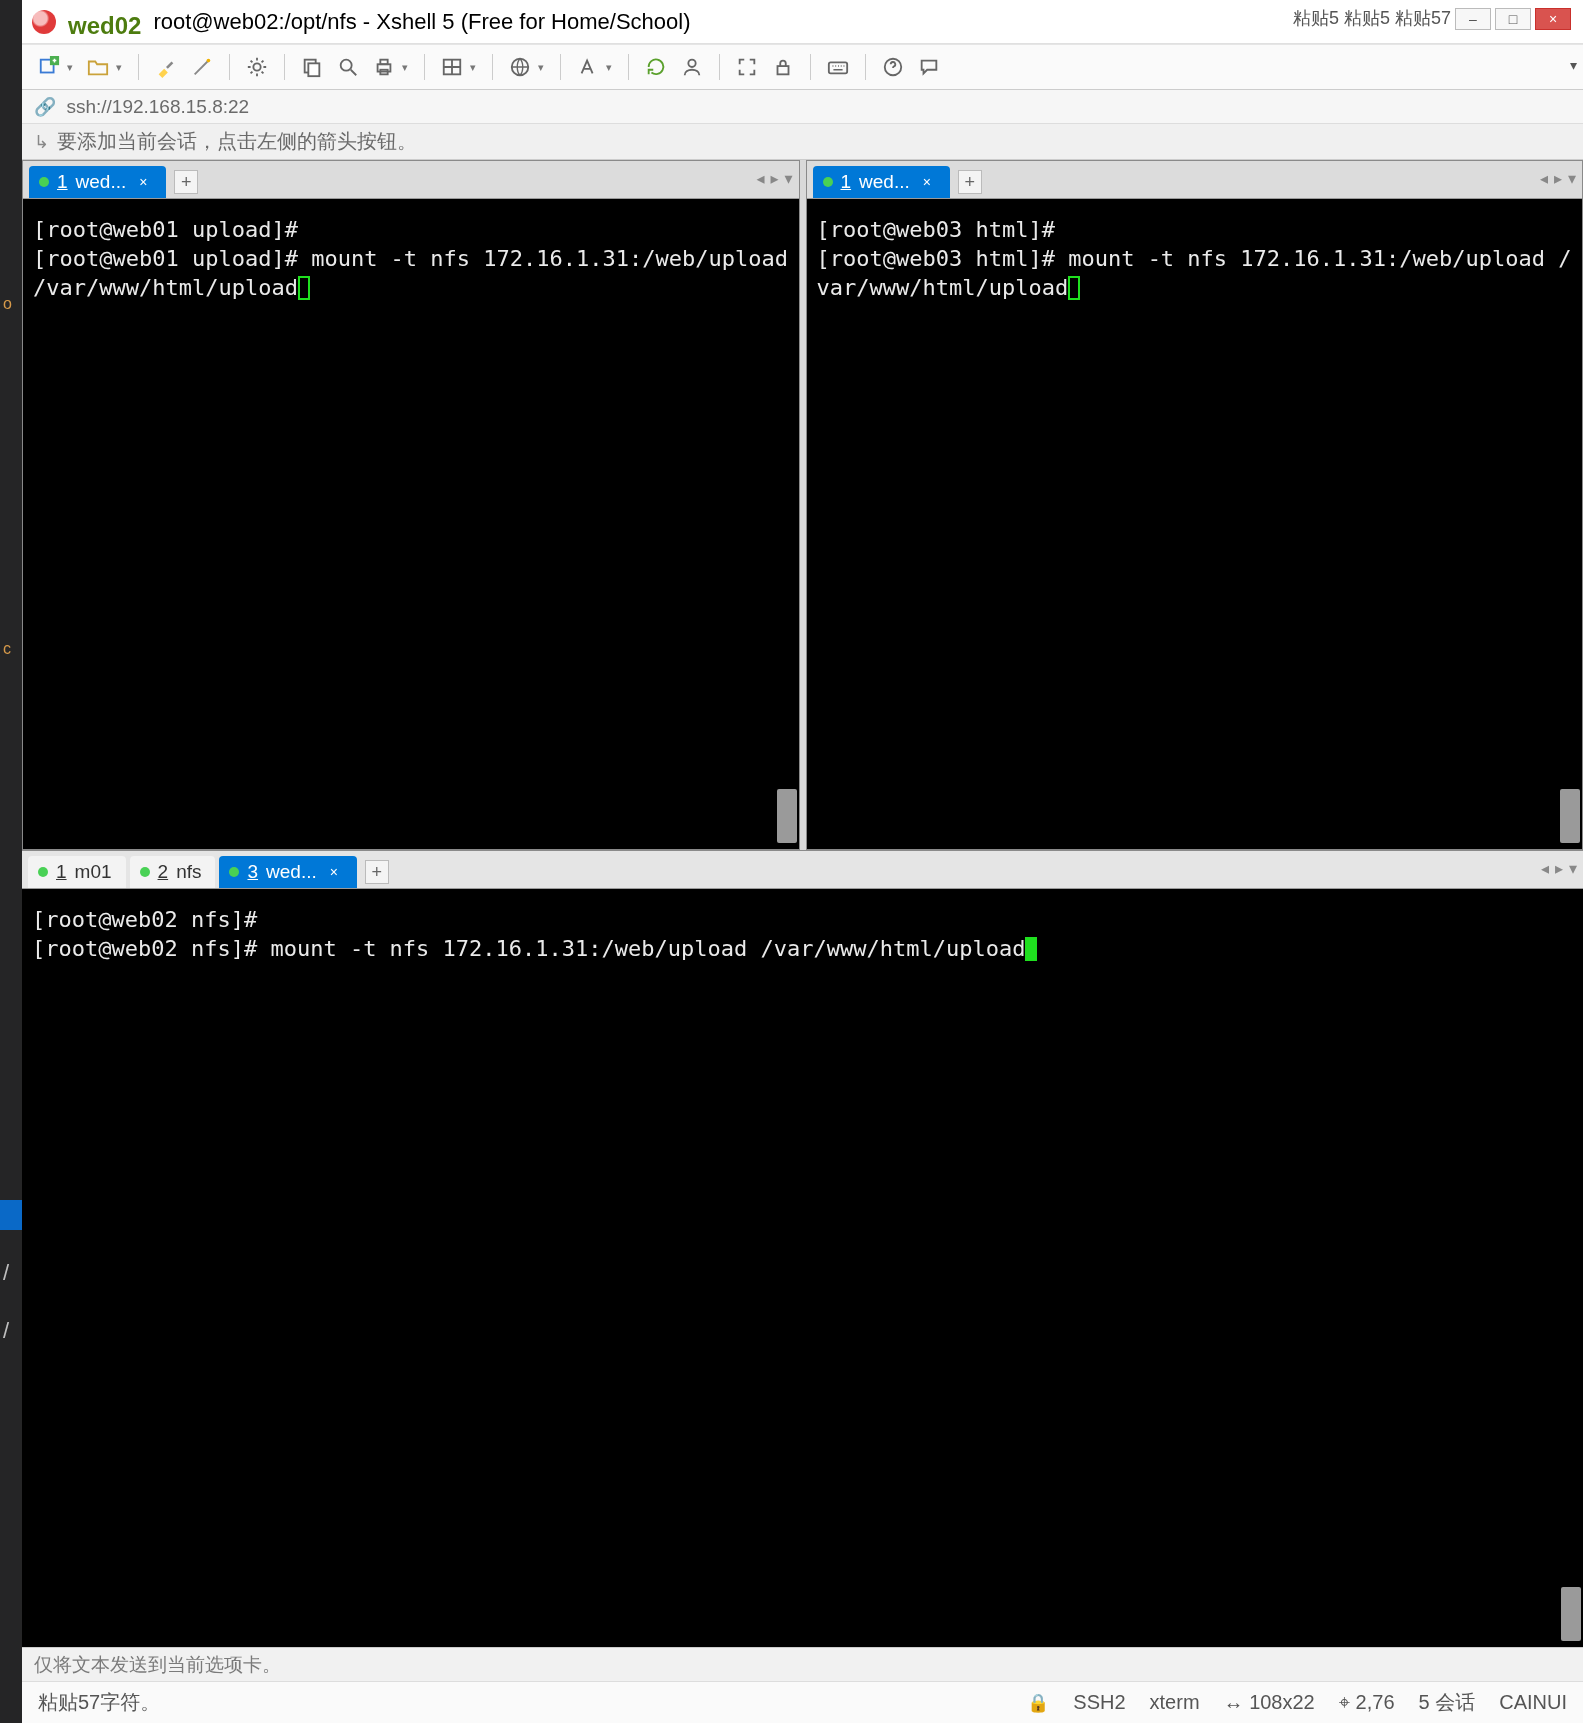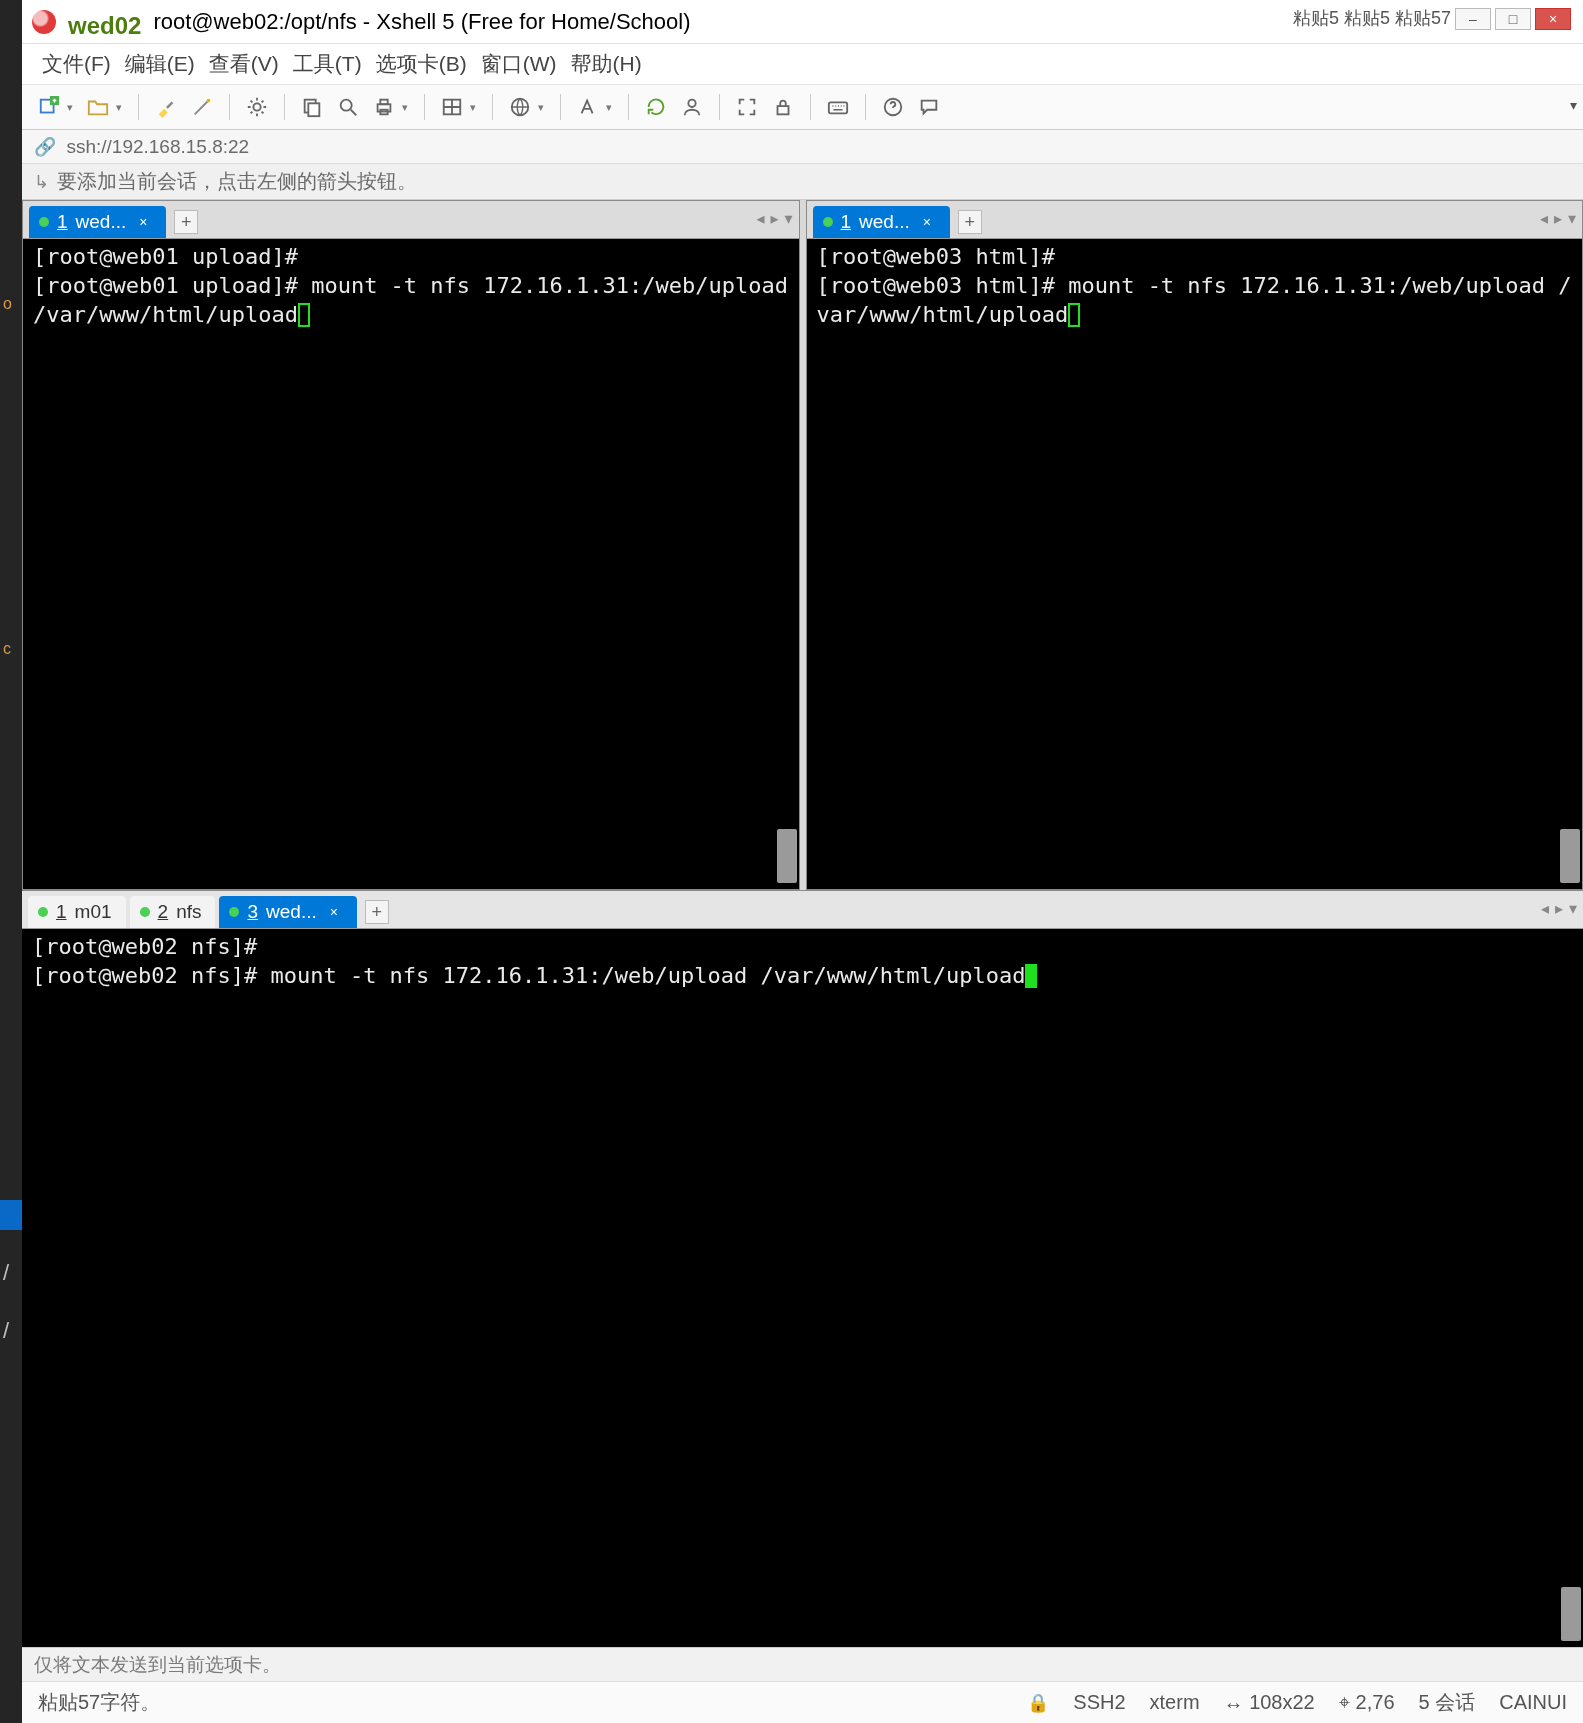--- a/index.html
+++ b/index.html
@@ -174,21 +174,21 @@
     display:flex; gap:6px;
   }
 
   .term {
     flex:1;
     background:#000;
     color:#eaeaea;
     font-family:"DejaVu Sans Mono","Consolas",monospace;
     font-size:22px;
     line-height:1.32;
-    padding:3px 10px;
+    padding:16px 10px;
     position:relative;
     overflow:hidden;
     white-space:pre-wrap;
     word-break:break-all;
   }
   .term .cursor{
     display:inline-block; width:12px; height:24px;
     border:2px solid #1fe01f;
     vertical-align:text-bottom;
   }
@@ -240,29 +240,20 @@
     <span class="title-primary">wed02</span>
     <span class="title-secondary">root@web02:/opt/nfs - Xshell 5 (Free for Home/School)</span>
     <div class="right-pins">
       <span>粘贴5 粘贴5 粘贴57</span>
       <span class="win-btn">–</span>
       <span class="win-btn">□</span>
       <span class="win-btn close">×</span>
     </div>
   </div>
 
-  <div class="menu-bar">
-    <span class="menu-item">文件(F)</span>
-    <span class="menu-item">编辑(E)</span>
-    <span class="menu-item">查看(V)</span>
-    <span class="menu-item">工具(T)</span>
-    <span class="menu-item">选项卡(B)</span>
-    <span class="menu-item">窗口(W)</span>
-    <span class="menu-item">帮助(H)</span>
-  </div>
 
   <div class="toolbar">
     <div class="tb-btn">
         <svg viewBox="0 0 24 24">
           <rect x="3" y="4" width="14" height="14" fill="none" stroke="#3a7bd5" stroke-width="2"></rect>
           <rect x="13" y="0" width="10" height="10" fill="#4caf50"></rect>
           <path d="M16 5h4M18 3v4" stroke="#fff" stroke-width="1.6"></path>
         </svg>
       </div>
     <span class="dd">▾</span>

